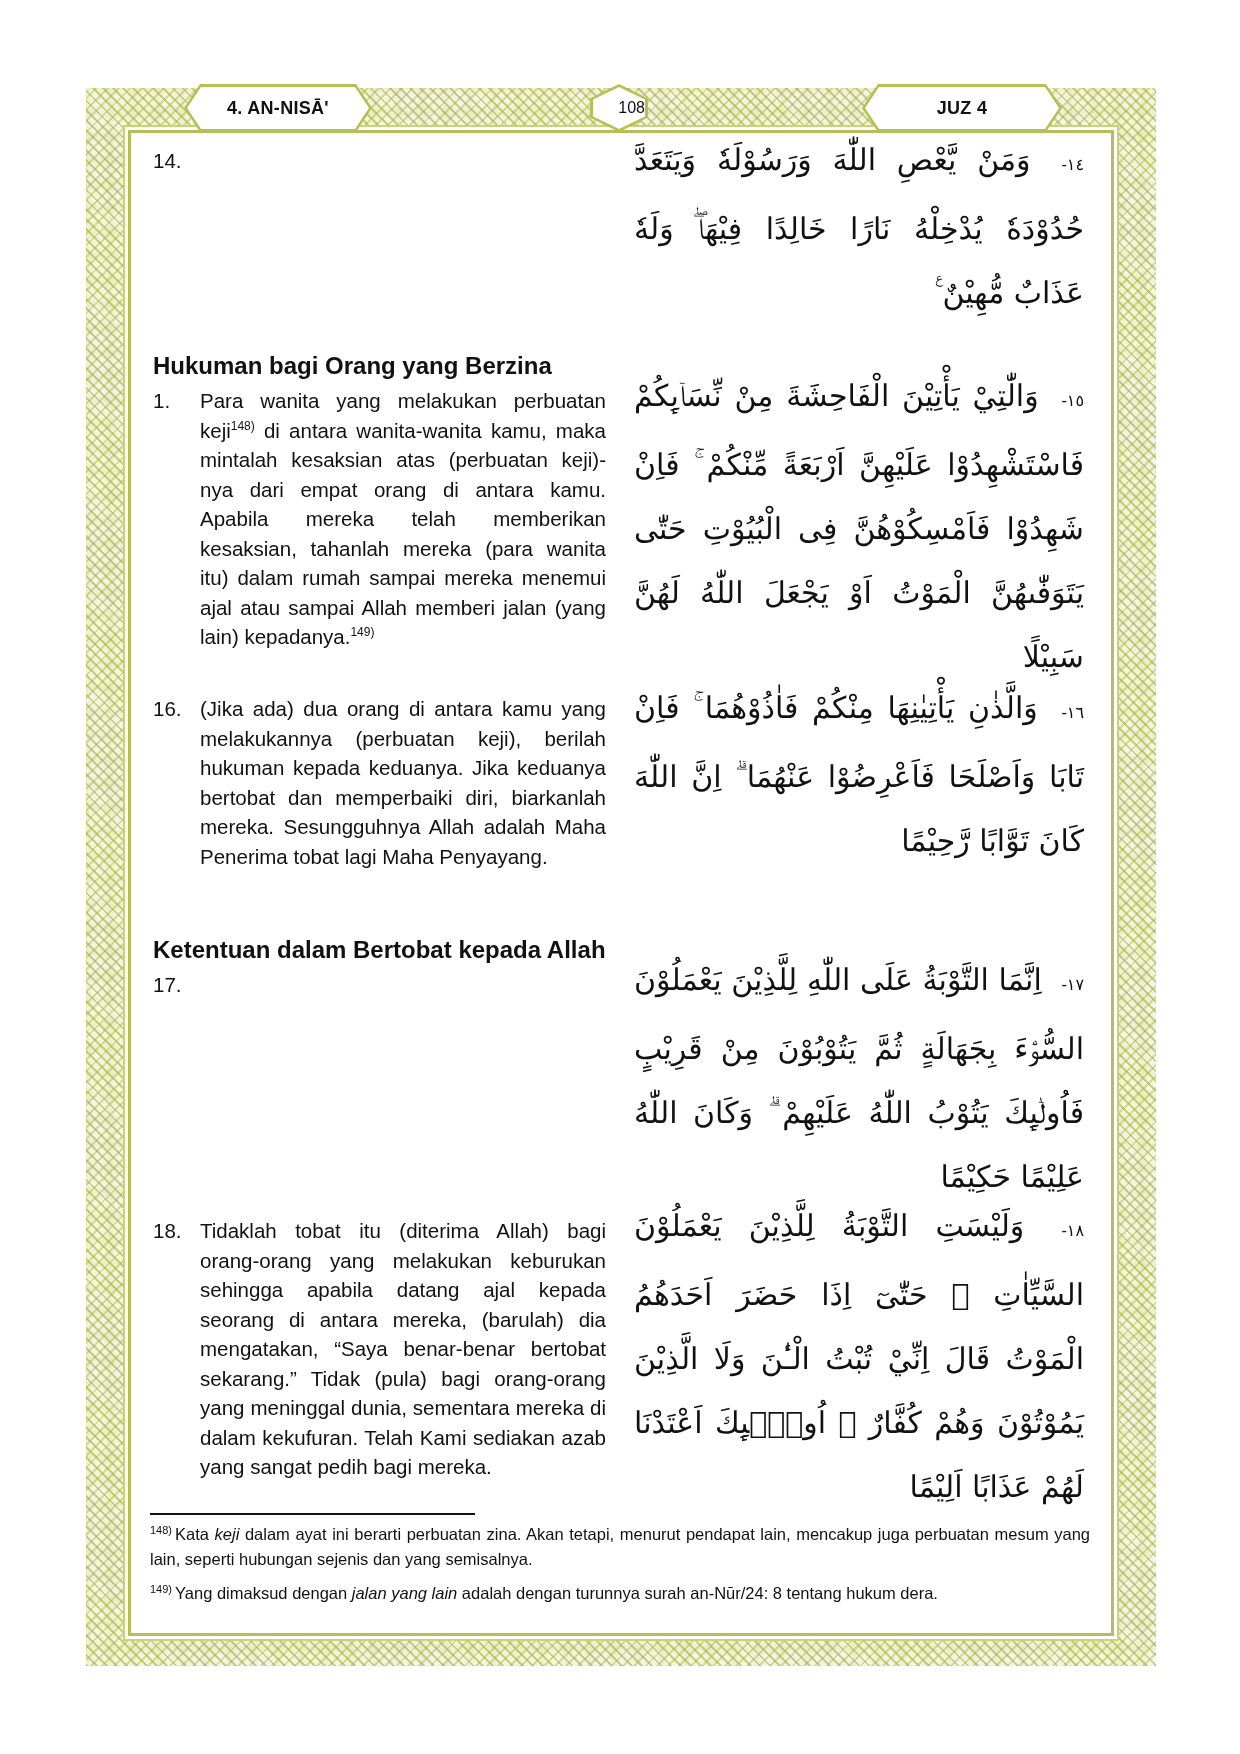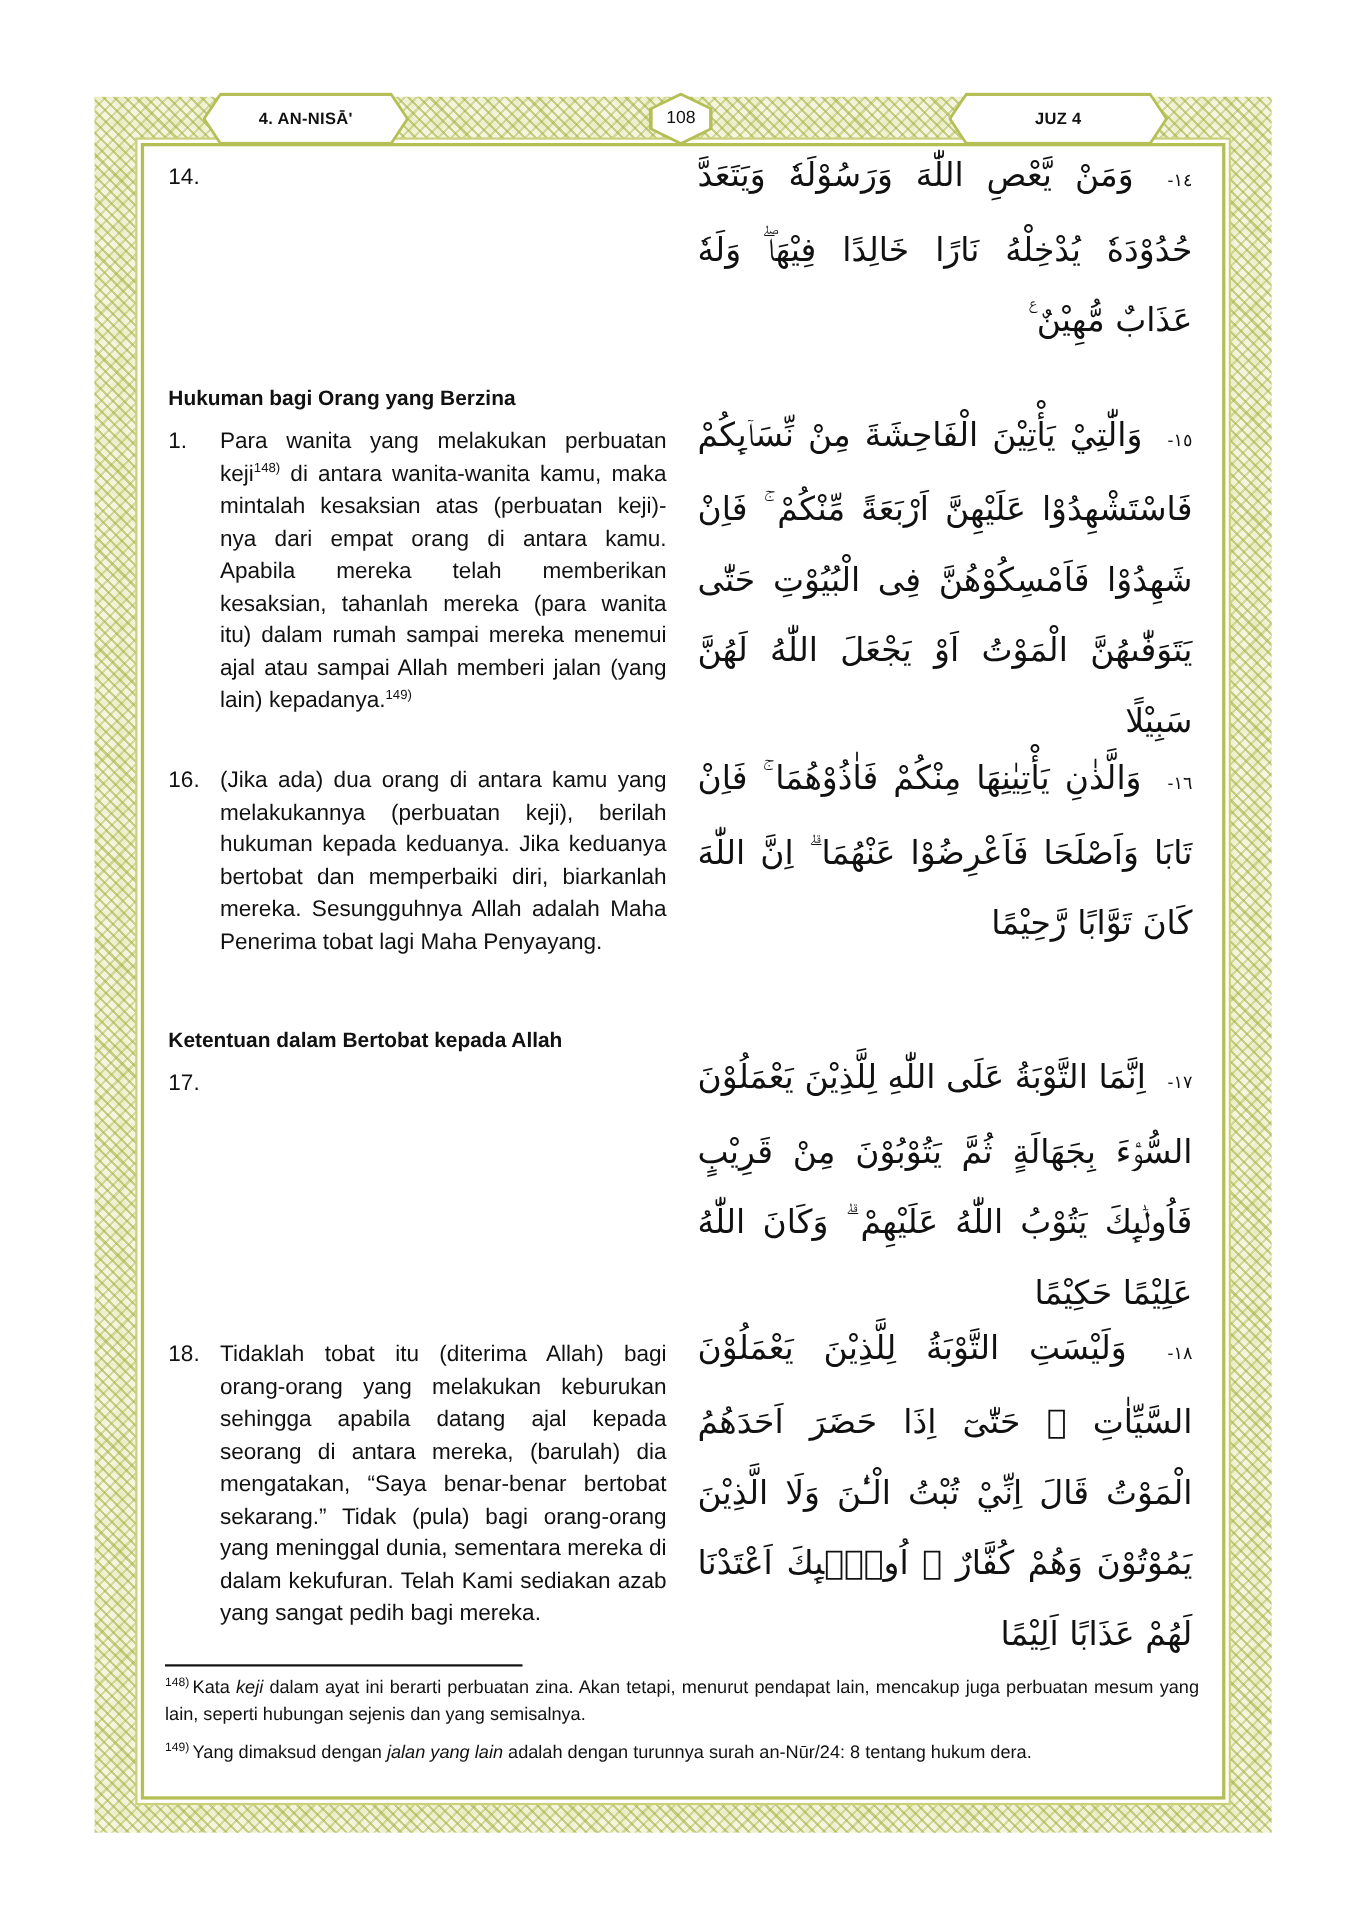--- a/index.html
+++ b/index.html
@@ -26,60 +26,60 @@
   .inner-frame {
     position: absolute; left: 128px; top: 130px; width: 980px; height: 1500px;
     background: #fff; border: 3px solid #b4bf55;
     box-shadow: 0 0 0 3px #fff, 0 0 0 5px #c9d27a;
   }
 
   
   .hdr-tab {
     position: absolute; top: 84px; height: 48px; background: #fff;
     border: 3px solid #b4bf55; display: flex; align-items: center; justify-content: center;
-    font-weight: bold; font-size: 15px; letter-spacing: .3px;
+    font-weight: bold; font-size: 18px; letter-spacing: .3px;
     clip-path: polygon(16px 0, calc(100% - 16px) 0, 100% 50%, calc(100% - 16px) 100%, 16px 100%, 0 50%);
   }
   .hdr-tab-inner {
     position: absolute; inset: 3px; background: #fff;
     clip-path: polygon(14px 0, calc(100% - 14px) 0, 100% 50%, calc(100% - 14px) 100%, 14px 100%, 0 50%);
     display: flex; align-items: center; justify-content: center;
   }
   .hdr-tab-border { background: #b4bf55; border: none; }
   #tab-left { left: 184px; width: 188px; }
   #tab-right { left: 862px; width: 200px; }
   .page-num-badge {
     position: absolute; left: 590px; top: 84px; width: 58px; height: 48px;
     background: #b4bf55;
     clip-path: polygon(50% 0, 100% 30%, 100% 70%, 50% 100%, 0 70%, 0 30%);
   }
   .page-num-inner {
     position: absolute; inset: 3px; background: #fff;
     clip-path: polygon(50% 0, 100% 30%, 100% 70%, 50% 100%, 0 70%, 0 30%);
-    display: flex; align-items: center; justify-content: center; font-size: 16px;
+    display: flex; align-items: center; justify-content: flex-end; font-size: 16px;
   }
 
   
   .content { position: absolute; left: 150px; top: 146px; width: 940px; }
   .verse-row { position: absolute; left: 0; width: 940px; }
   .trans {
     position: absolute; left: 0; width: 456px; font-size: 20.5px; line-height: 29.5px;
     text-align: justify;
   }
   .trans .num { position: absolute; left: 3px; top: 0; }
   .trans .txt { display: block; margin-left: 50px; }
   .trans sup { font-size: 12px; vertical-align: 8px; line-height: 0; }
   .arabic {
     position: absolute; left: 484px; width: 450px; direction: rtl; text-align: justify;
     text-align-last: right;
     font-family: "DejaVu Serif", "Liberation Serif", serif; font-size: 30px; line-height: 64px;
   }
   .arabic .anum { font-size: 16px; margin-left: 10px; }
   .section-title {
-    position: absolute; left: 3px; font-weight: bold; font-size: 19px;
+    position: absolute; left: 3px; font-weight: bold; font-size: 24px;
   }
 
   .fn-rule { position: absolute; left: 150px; top: 1513px; width: 325px; height: 0; border-top: 2px solid #111; }
   .footnote {
     position: absolute; left: 150px; width: 940px; font-size: 16.5px; line-height: 25px;
     text-align: justify;
   }
   .footnote sup { font-size: 11px; vertical-align: 6px; line-height: 0; margin-right: 3px; }
 </style>
 </head>

